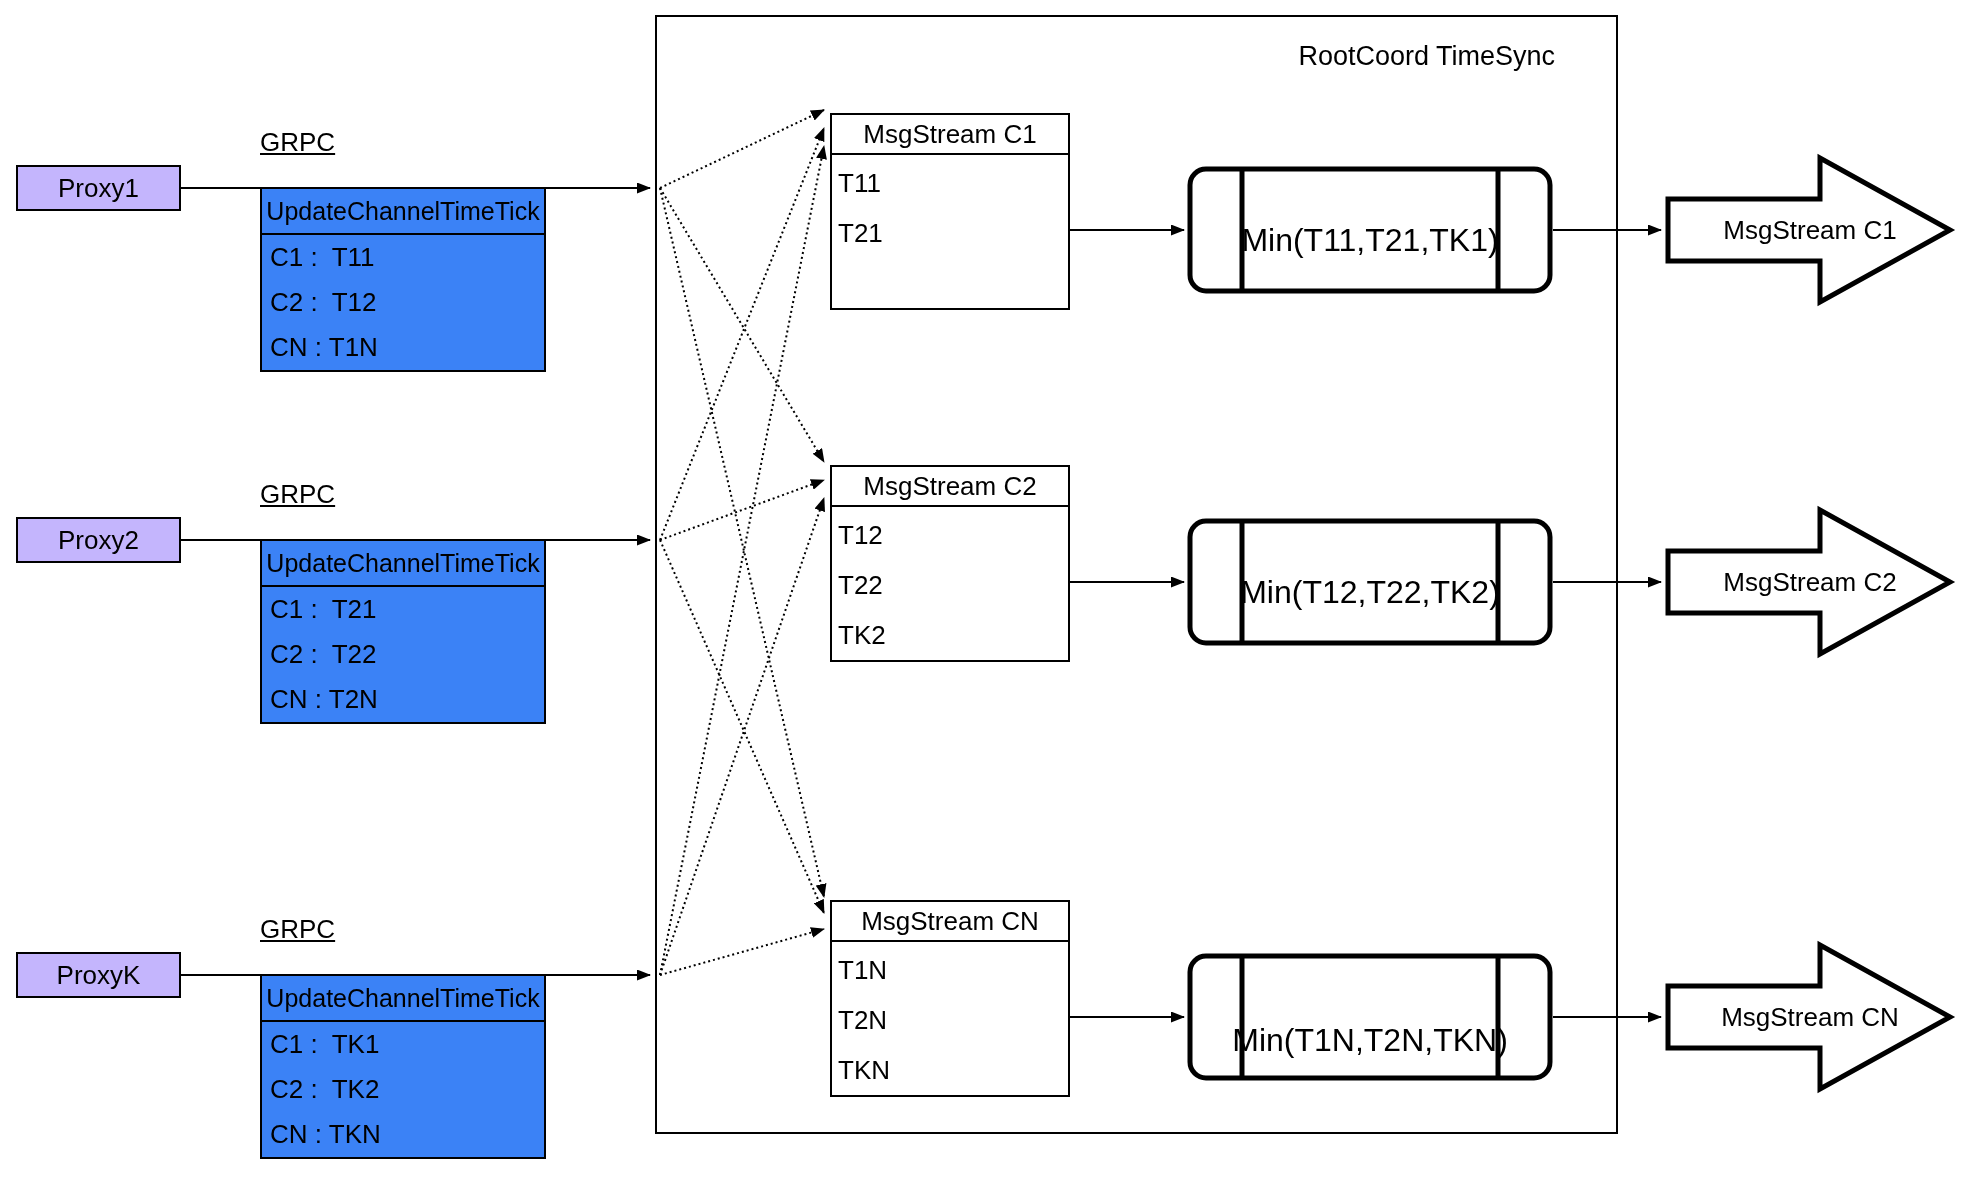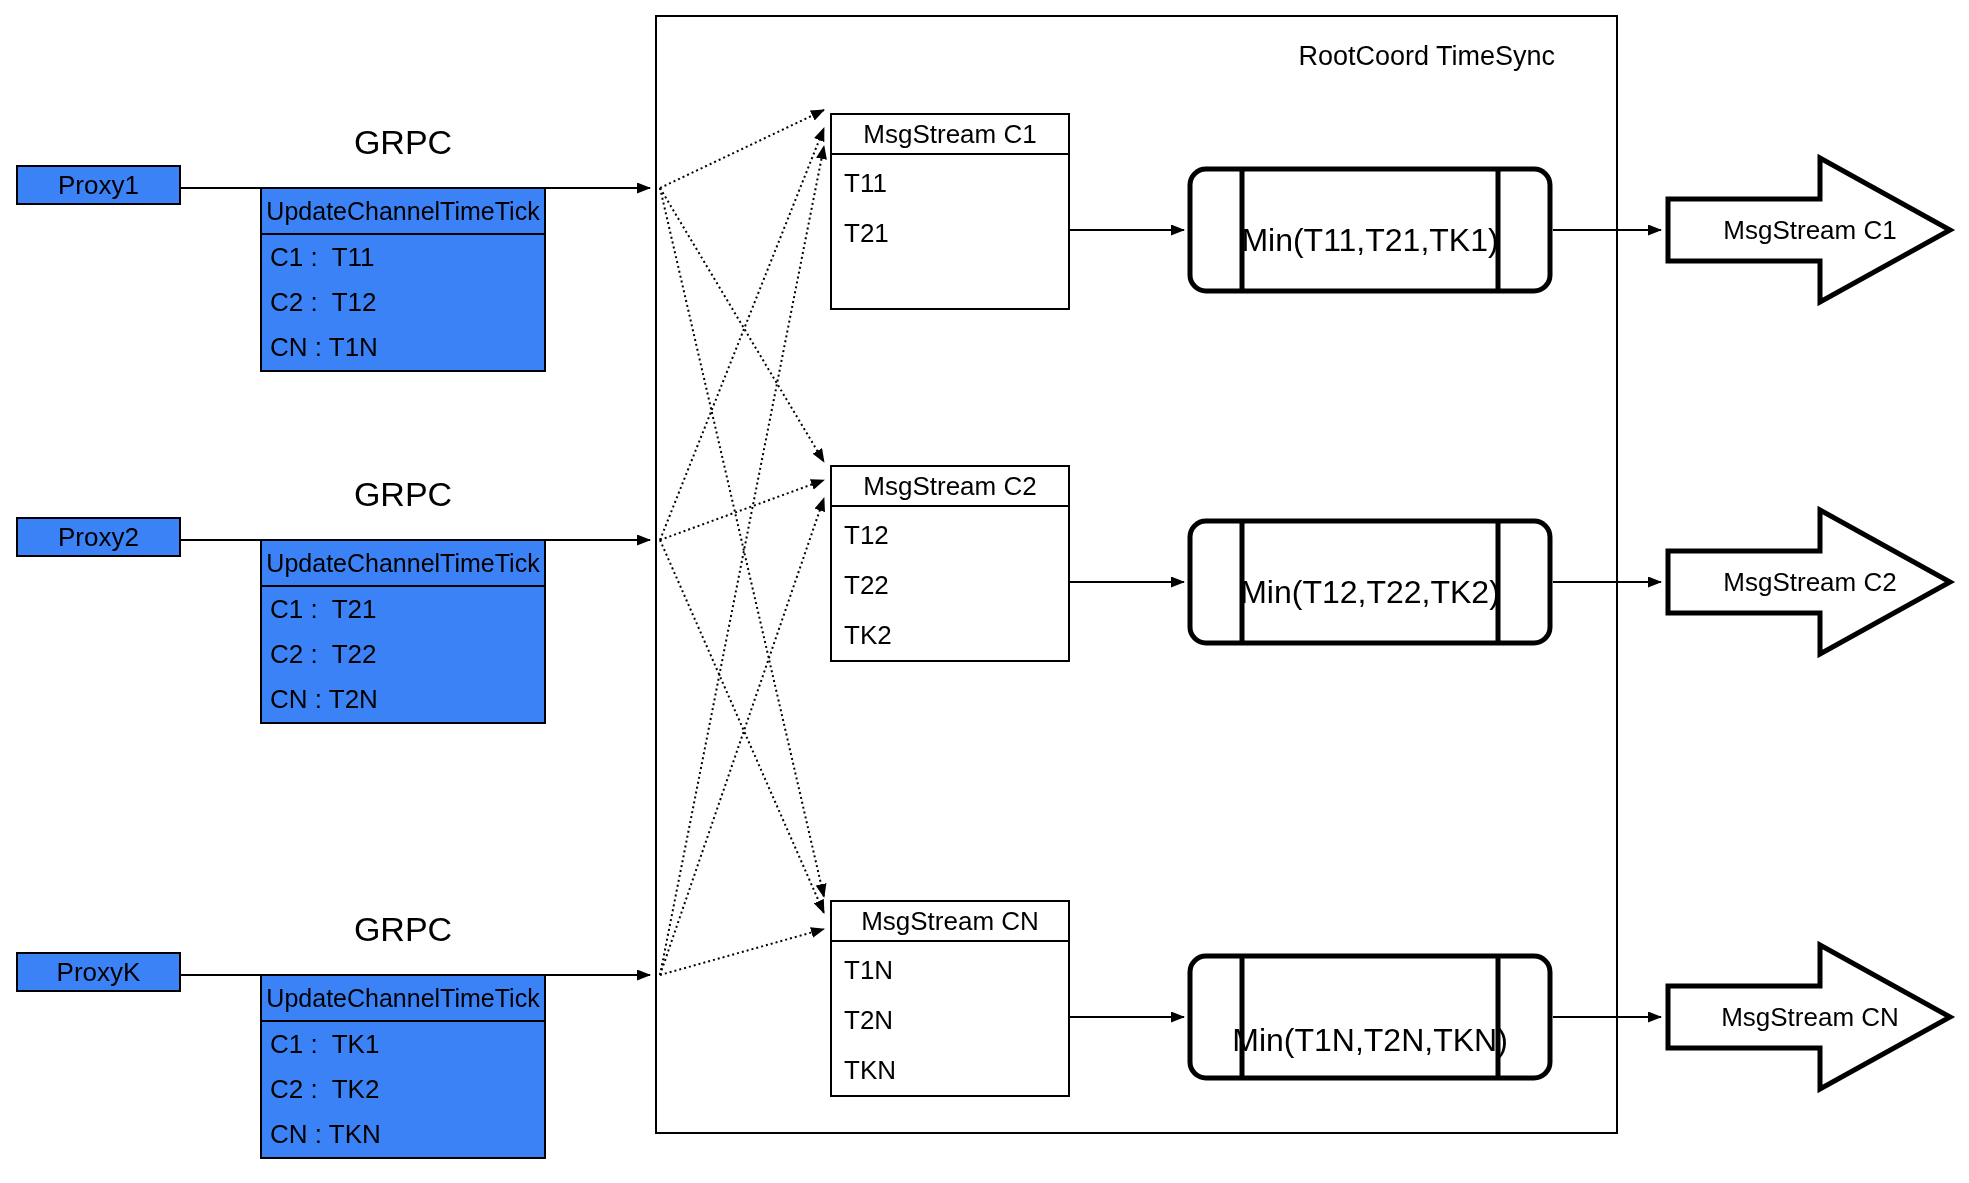--- a/index.html
+++ b/index.html
@@ -6,43 +6,43 @@
   body{font-family:"Liberation Sans","DejaVu Sans",sans-serif;color:#000;}
   #canvas{position:relative;width:1969px;height:1183px;background:#fff;overflow:hidden;}
 
   #diagram-svg{position:absolute;left:0;top:0;width:1969px;height:1183px;pointer-events:none;}
 
   .container-box{position:absolute;left:655px;top:15px;width:963px;height:1119px;
     border:2px solid #000;box-sizing:border-box;background:transparent;}
   .container-title{position:absolute;left:655px;top:41px;width:900px;text-align:right;
     font-size:27px;}
 
-  .proxy{position:absolute;left:16px;width:165px;height:40px;border:2px solid #000;
-    box-sizing:border-box;background:#3b82f6;display:flex;align-items:center;justify-content:center;
+  .proxy{position:absolute;left:16px;width:165px;height:46px;border:2px solid #000;
+    box-sizing:border-box;background:#c4b5fd;display:flex;align-items:center;justify-content:center;
     font-size:26px;}
   .proxy.r0{top:165px}.proxy.r1{top:517px}.proxy.r2{top:952px}
 
   .grpc{position:absolute;left:260px;width:286px;height:30px;line-height:30px;
-    text-align:center;font-size:34px;}
+    font-size:26px;text-decoration:underline;}
   .grpc.r0{top:127px}.grpc.r1{top:479px}.grpc.r2{top:914px}
 
   .utable{position:absolute;left:260px;width:286px;border:2px solid #000;background:#3b82f6;
     box-sizing:border-box;}
   .utable.r0{top:187px}.utable.r1{top:539px}.utable.r2{top:974px}
   .ut-title{height:44px;line-height:44px;text-align:center;border-bottom:2px solid #000;
     font-size:25px;}
   .ut-row{height:45px;line-height:45px;padding-left:8px;font-size:26px;white-space:pre;}
 
   .msgbox{position:absolute;left:830px;width:240px;height:197px;border:2px solid #000;
     box-sizing:border-box;background:#fff;}
   .msgbox.r0{top:113px}.msgbox.r1{top:465px}.msgbox.r2{top:900px}
   .msg-title{height:38px;line-height:38px;border-bottom:2px solid #000;text-align:center;
     font-size:26px;}
   .msg-vals{padding-top:3px;}
-  .msg-val{height:50px;line-height:50px;padding-left:12px;font-size:26px;}
+  .msg-val{height:50px;line-height:50px;padding-left:6px;font-size:26px;}
 
   .minlabel{position:absolute;left:1190px;width:360px;height:40px;line-height:40px;
     text-align:center;font-size:32px;margin-top:10px;}
   .minlabel.r0{top:210px}.minlabel.r1{top:562px}.minlabel.r2{top:1010px}
 
   .fatlabel{position:absolute;left:1690px;width:240px;height:40px;line-height:40px;
     text-align:center;font-size:26px;}
   .fatlabel.r0{top:210px}.fatlabel.r1{top:562px}.fatlabel.r2{top:997px}
 </style>
 </head>

